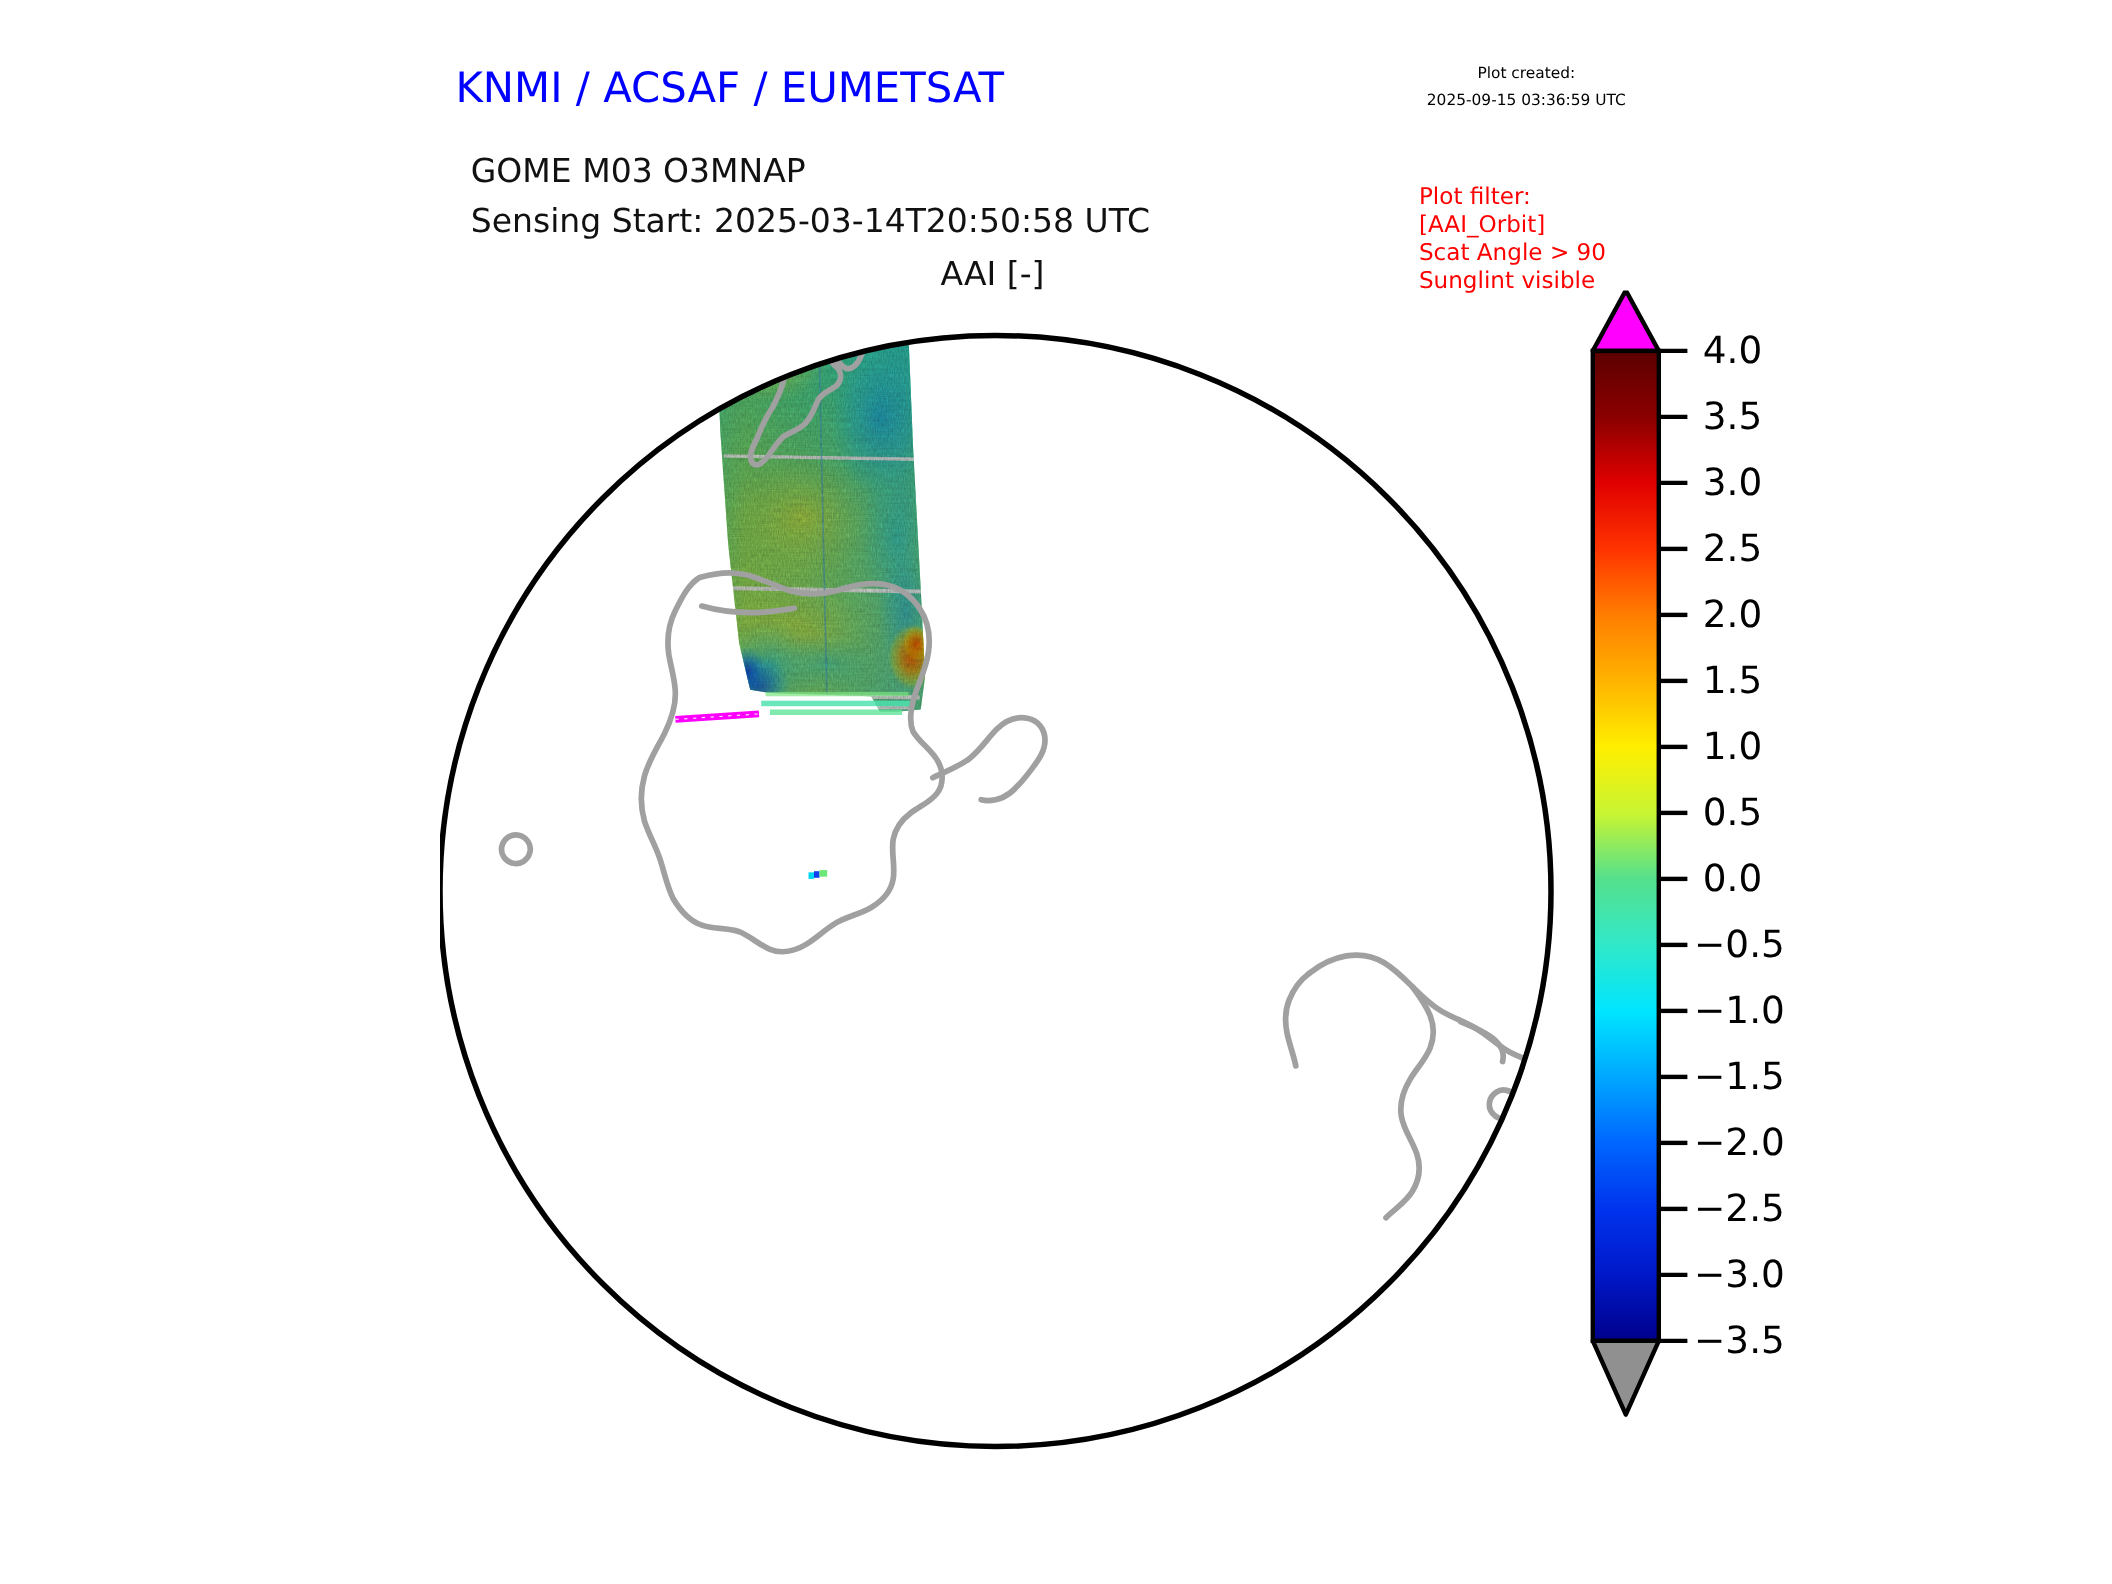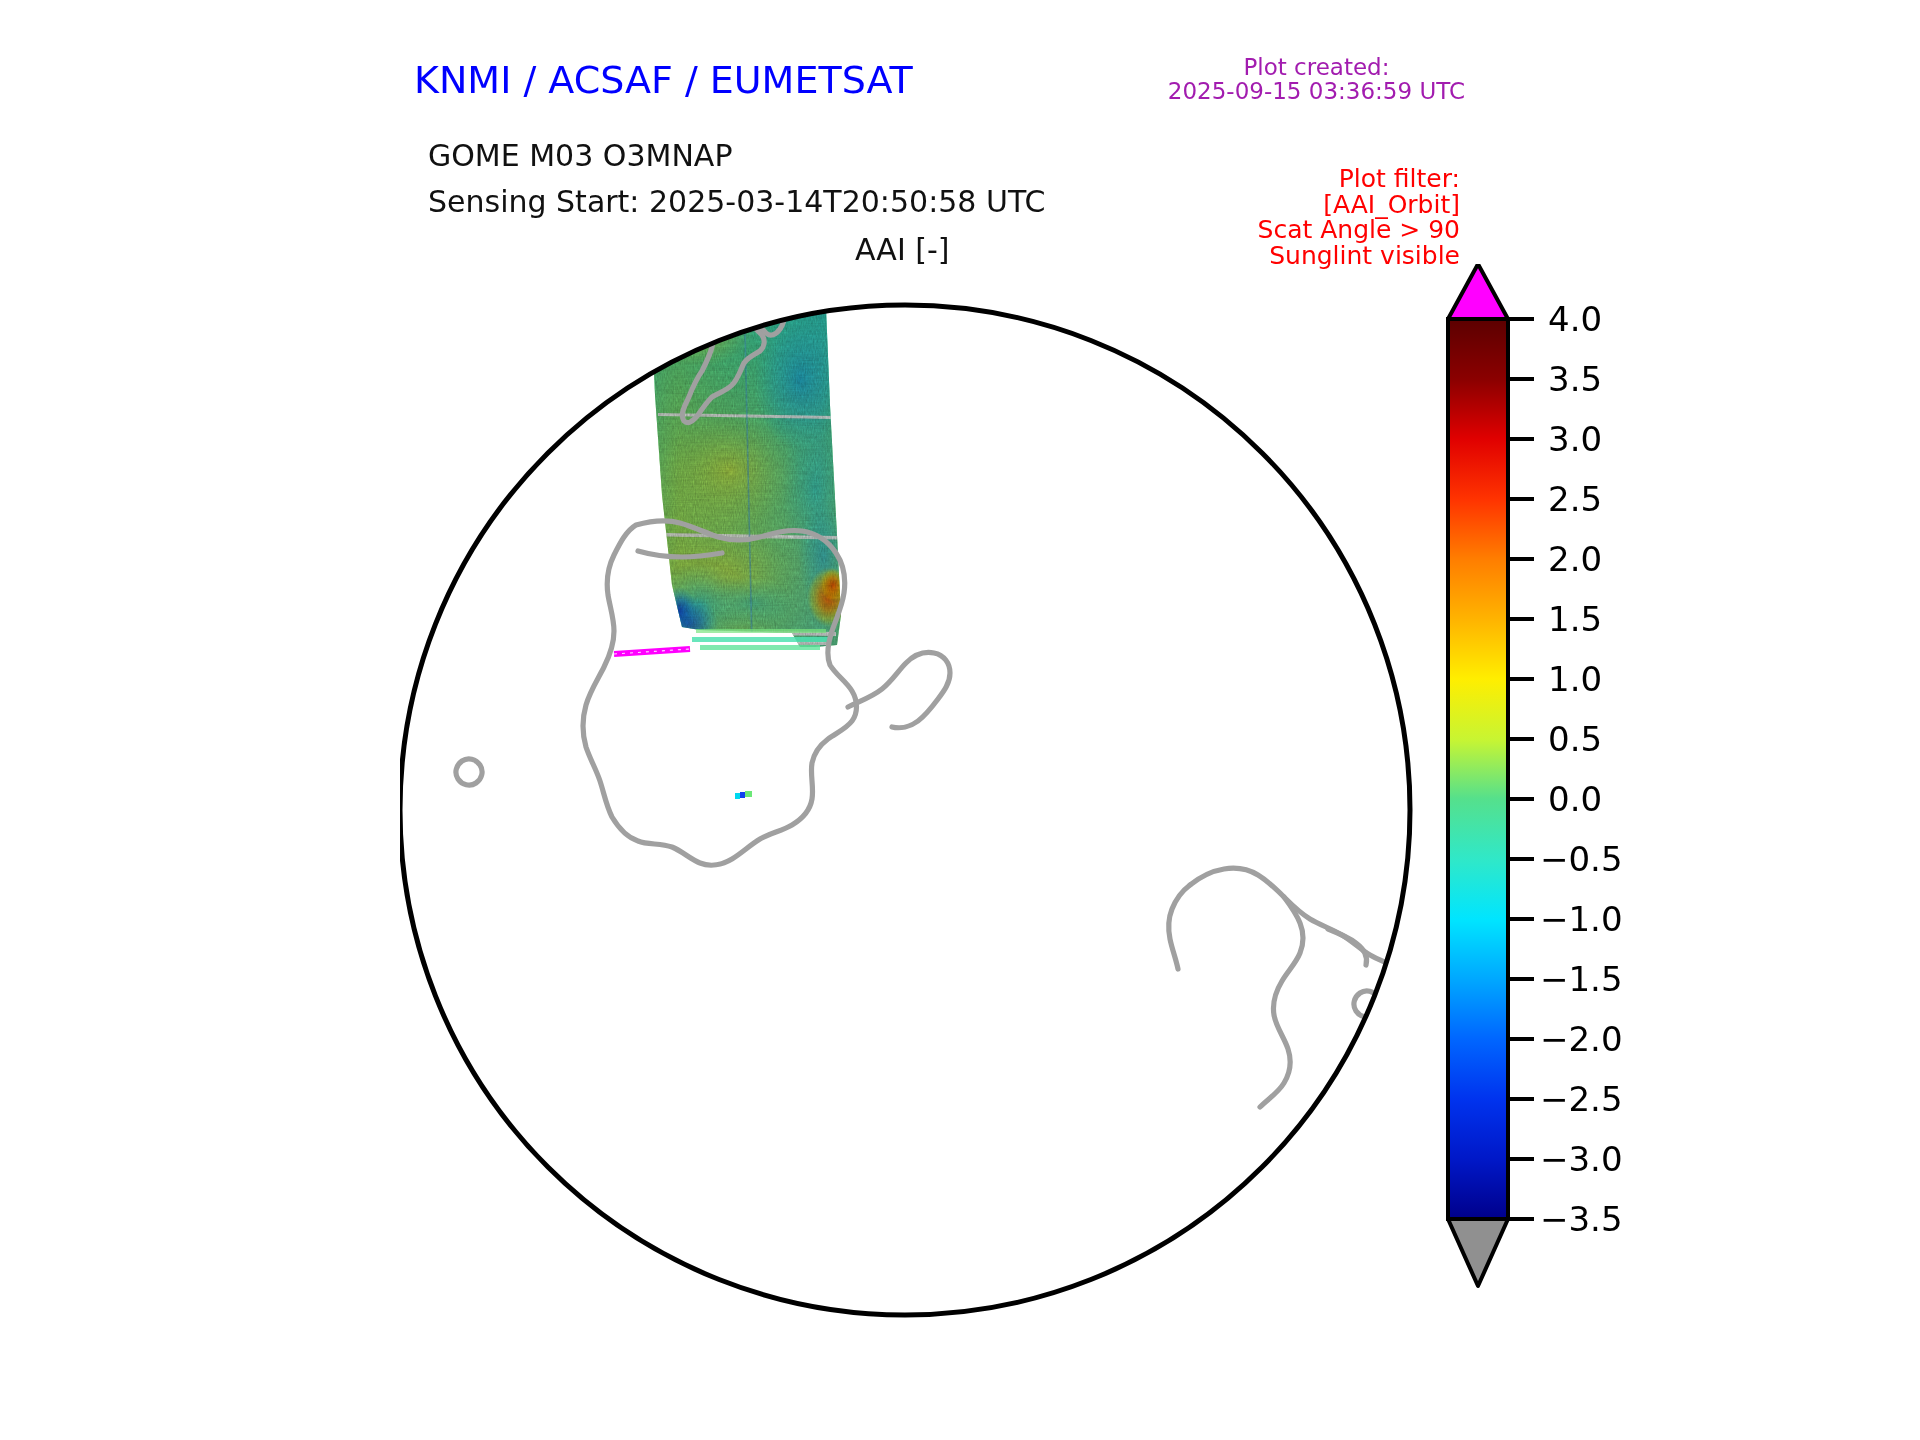--- a/index.html
+++ b/index.html
@@ -26,25 +26,25 @@
     position: absolute;
     left: 414px;
     top: 58px;
     font-size: 38px;
     color: #0000ff;
     white-space: nowrap;
     letter-spacing: 0px;
   }
   .plot-created {
     position: absolute;
-    right: 455px;
+    right: 442px;
     top: 55px;
     text-align: center;
-    font-size: 23px;
-    color: #a21caf;
+    font-size: 14px;
+    color: #000000;
     line-height: 24px;
     white-space: nowrap;
   }
   .meta-line {
     position: absolute;
     left: 428px;
     font-size: 30px;
     color: #111111;
     white-space: nowrap;
   }
@@ -57,22 +57,21 @@
     top: 232px;
     font-size: 30px;
     color: #111111;
     white-space: nowrap;
   }
 
   .plot-filter {
     position: absolute;
     right: 460px;
     top: 166px;
-    text-align: right;
-    font-size: 25px;
+    font-size: 21px;
     color: #ff0000;
     line-height: 25.5px;
     white-space: nowrap;
   }
 
   
   #map-wrap {
     position: absolute;
     left: 400px;
     top: 285px;

